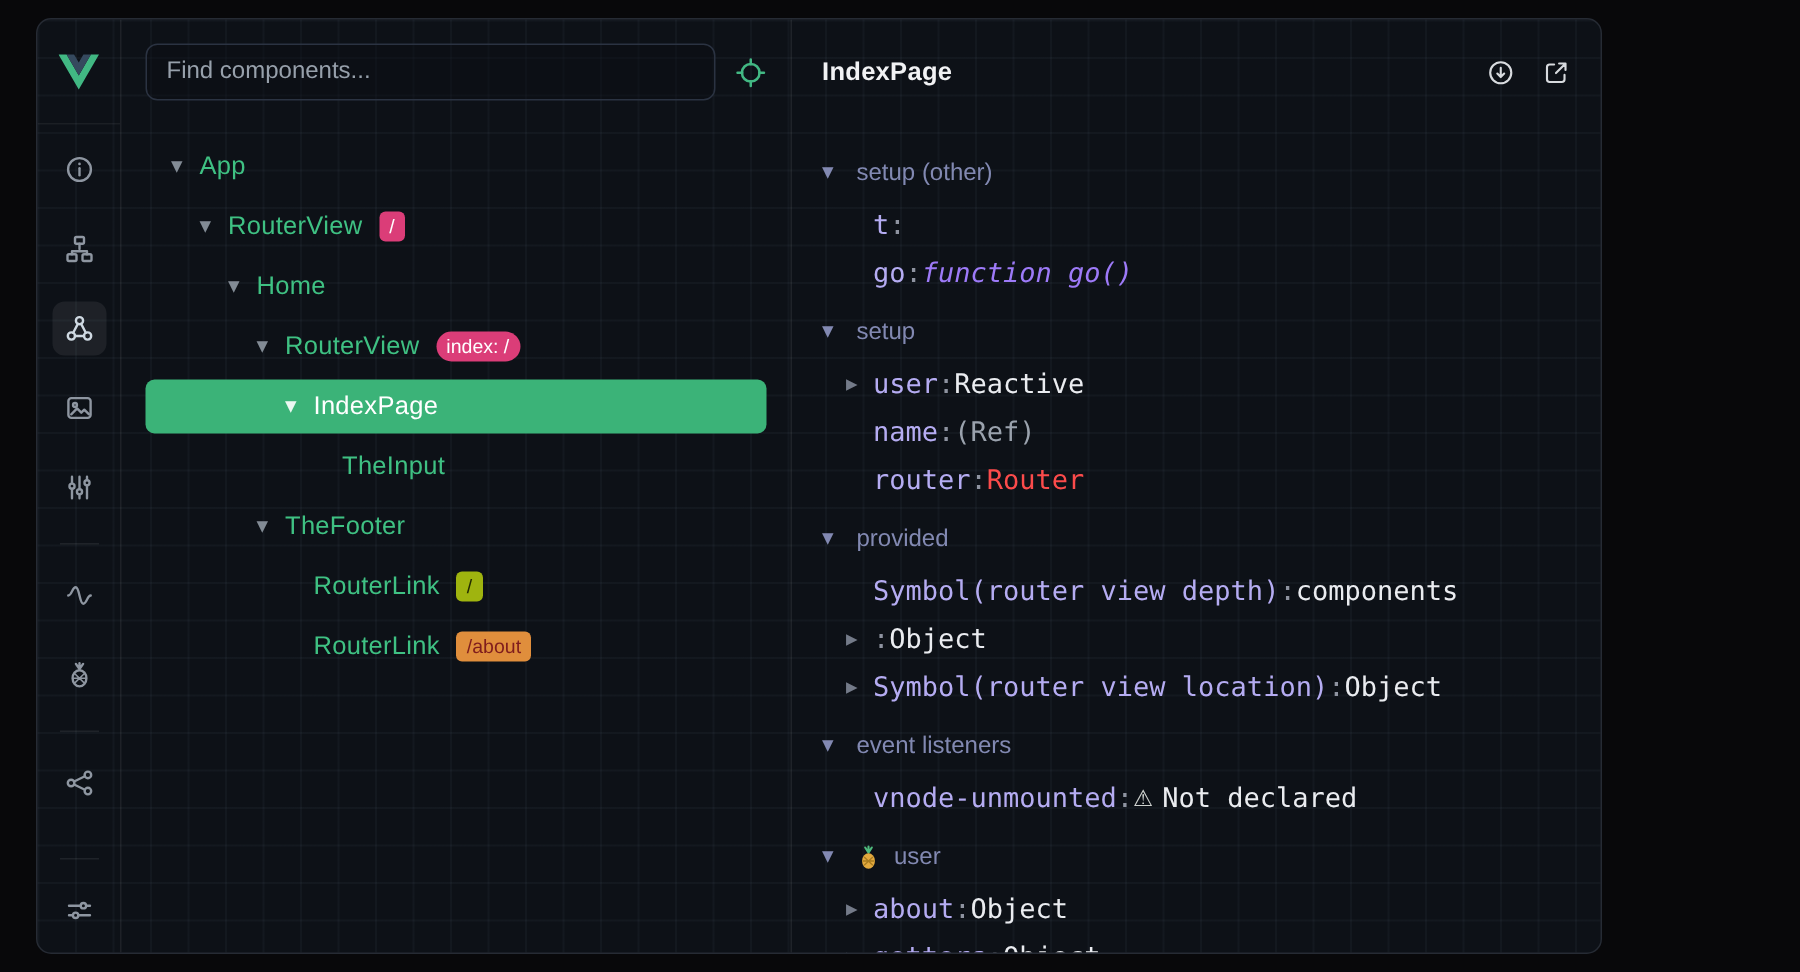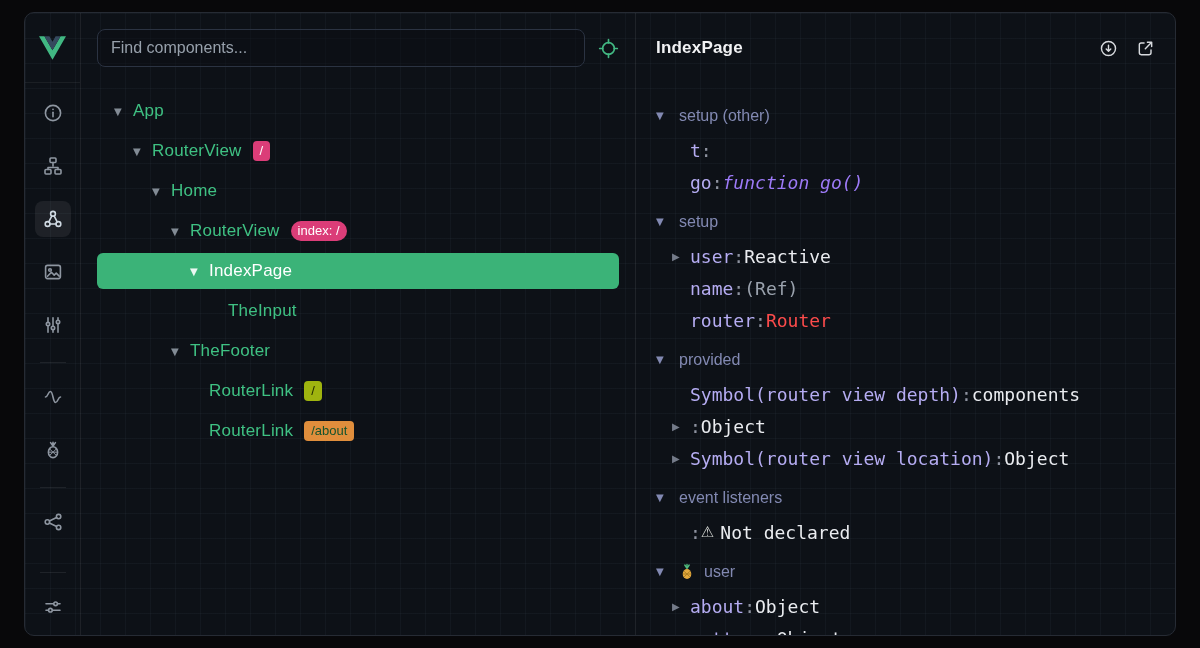--- a/index.html
+++ b/index.html
@@ -1,19 +1,19 @@
 <!DOCTYPE html>
 <html><head>
 <meta charset="utf-8">
 <style>
   * { box-sizing: border-box; margin: 0; padding: 0; }
   html,body { width:1200px; height:648px; background:#08080a; font-family:"Liberation Sans",sans-serif; overflow:hidden; }
 
   .app {
-    position:absolute; left:24px; top:12px; width:1152px; height:624px;
+    position:absolute; left:24px; top:12px; width:1044px; height:624px;
     background-color:#0d1117;
     background-image:
       linear-gradient(rgba(120,142,164,0.06) 1px, transparent 1px),
       linear-gradient(90deg, rgba(120,142,164,0.06) 1px, transparent 1px);
     background-size:25px 25px;
     border:1px solid #262b34; border-radius:10px;
     display:flex; overflow:hidden;
   }
 
   
@@ -194,21 +194,21 @@
           <span class="tree-label">TheFooter</span>
         </div>
         <div class="tree-row" style="padding-left: 93px;">
           <span class="tree-caret"></span>
           <span class="tree-label">RouterLink</span>
           <span class="tree-badge" style="background: rgb(159, 180, 15); color: rgb(35, 43, 0);">/</span>
         </div>
         <div class="tree-row" style="padding-left: 93px;">
           <span class="tree-caret"></span>
           <span class="tree-label">RouterLink</span>
-          <span class="tree-badge" style="background: rgb(224, 142, 60); color: #14532d;">/about</span>
+          <span class="tree-badge" style="background: rgb(224, 142, 60); color: #7f1d1d;">/about</span>
         </div>
       </div>
   </section>
 
   <section class="inspector">
     <div class="insp-header">
       <span class="insp-title">IndexPage</span>
       <span class="spacer"></span>
       <button class="icon-btn">
         <svg width="19" height="19" viewBox="0 0 20 20">
@@ -288,20 +288,21 @@
             <span class="prop-value v-plain">Object</span>
           </div>
         </div>
         <div class="section">
           <div class="sec-header">
             <span class="sec-caret">▼</span>
             <span>event listeners</span>
           </div>
           <div class="prop-row">
             <span class="row-caret"></span>
+            <span class="prop-key">vnode-unmounted</span>
             <span class="prop-colon"> : </span>
             <span class="warn-icon">⚠</span>
             <span class="prop-value v-warning">Not declared</span>
           </div>
         </div>
         <div class="section">
           <div class="sec-header">
             <span class="sec-caret">▼</span>
             <span style="display: flex;">
               <svg width="16" height="17" viewBox="0 0 16 17">

